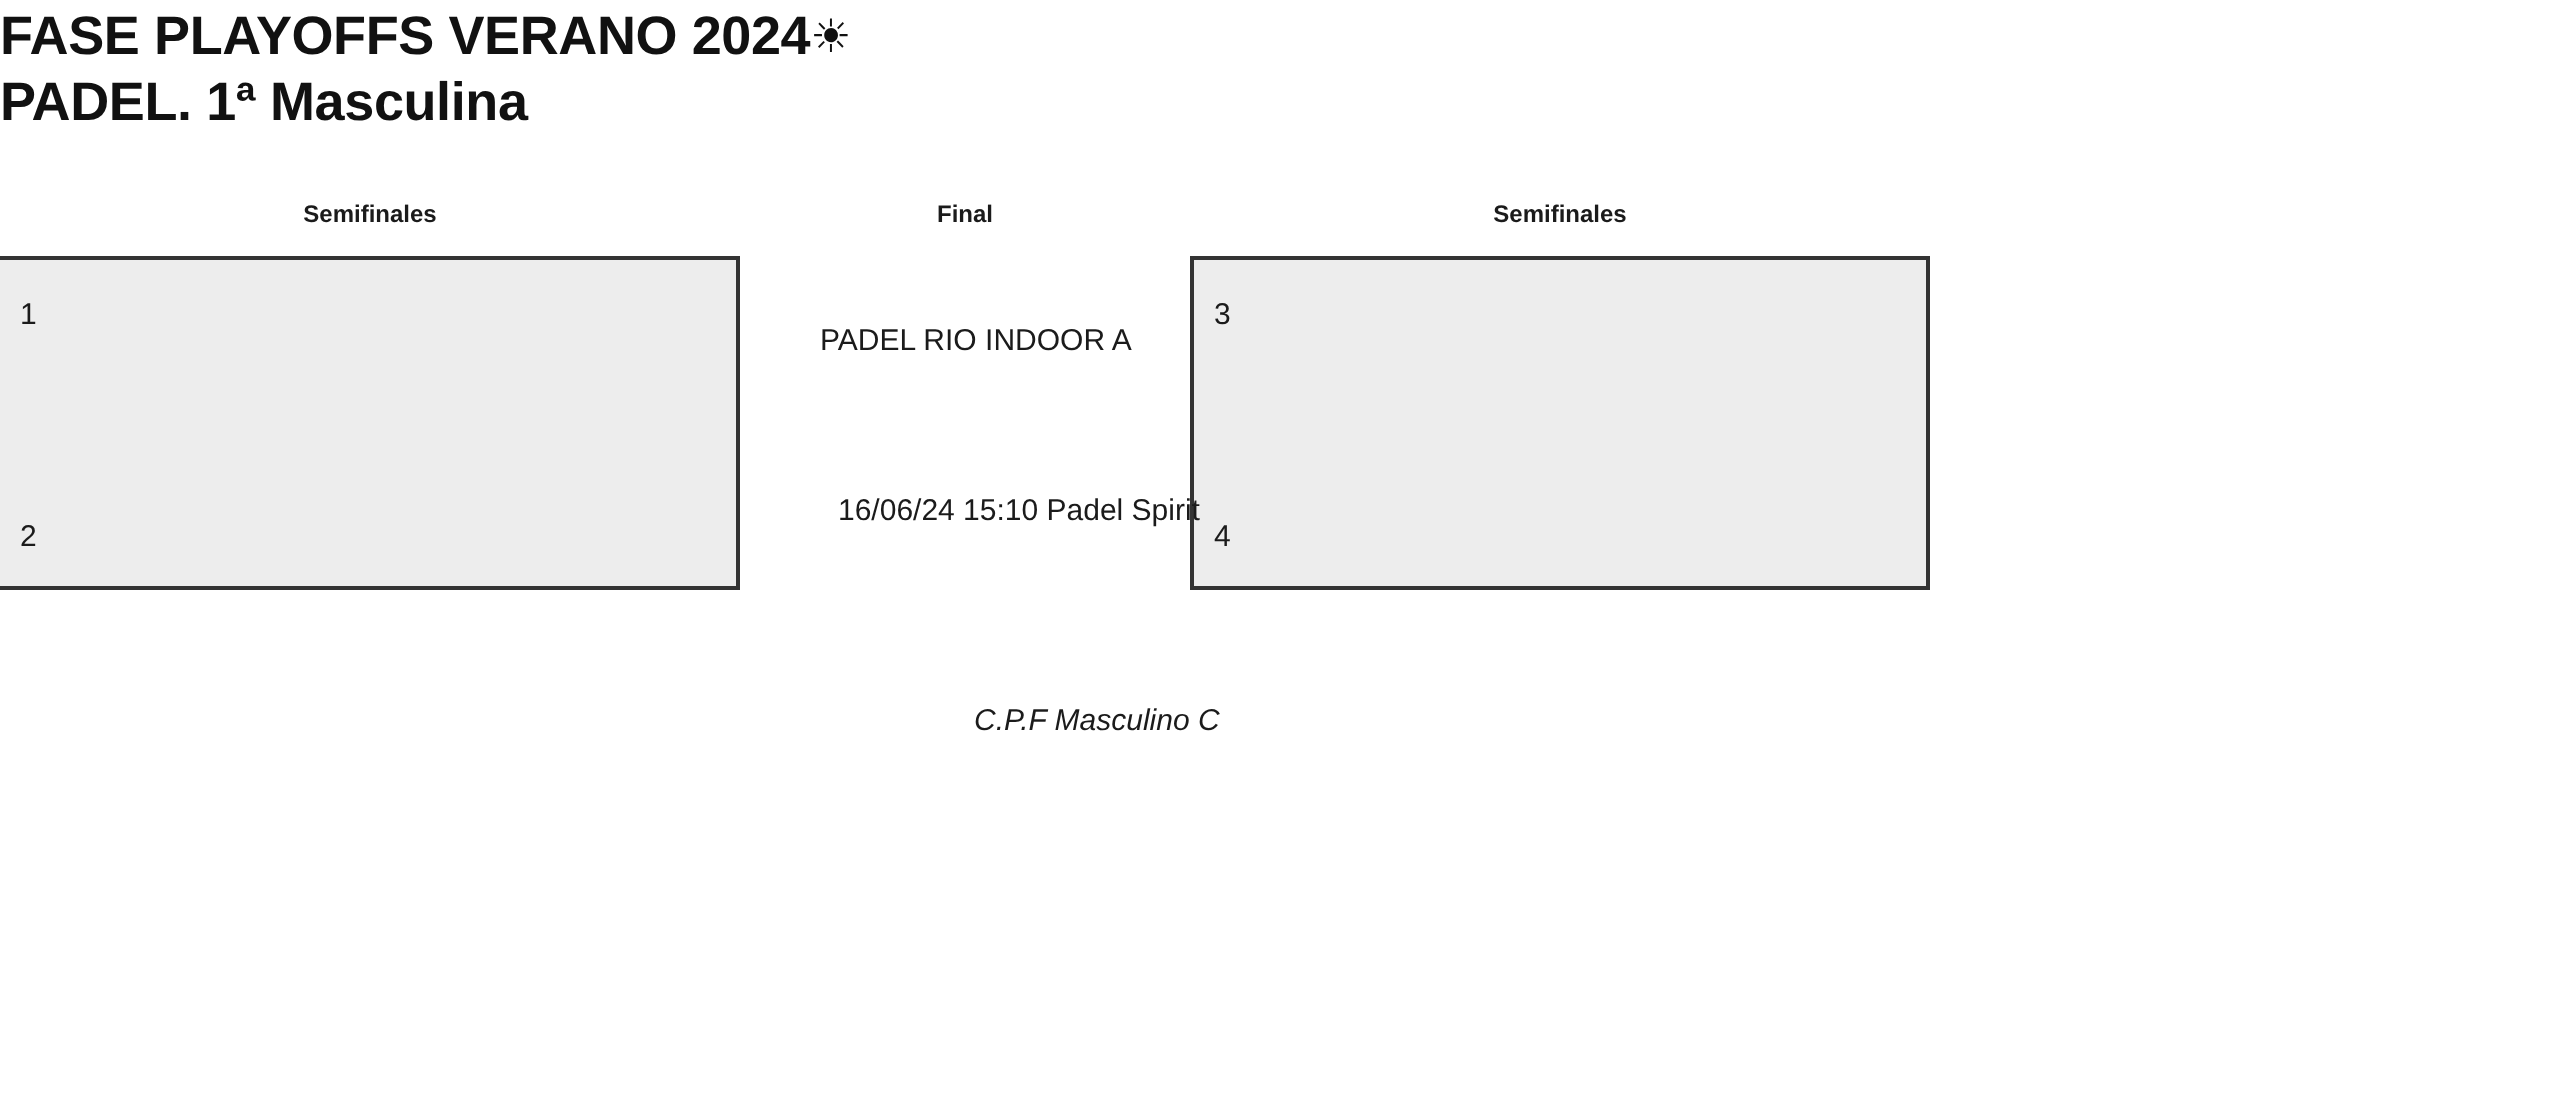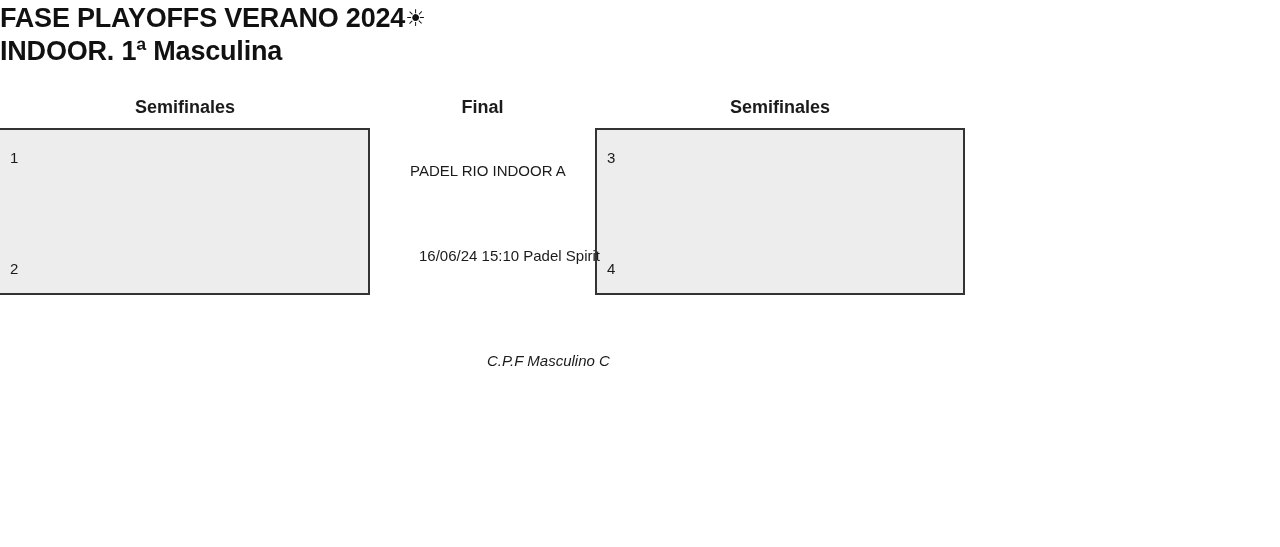--- a/index.html
+++ b/index.html
@@ -82,21 +82,21 @@
   
   .bracket {
     position: absolute;
     left: 0;
     top: 0;
     width: 1280px;
     height: 547px;
   }
   .round-header {
     position: absolute;
-    font-size: 18px;
+    font-size: 12px;
     font-weight: bold;
     color: #1b1b1b;
     text-align: center;
     top: 97px;
     height: 20px;
     line-height: 20px;
     white-space: nowrap;
   }
   .round-header.left   { left: 0px;   width: 370px; }
   .round-header.center { left: 370px; width: 225px; }
@@ -145,21 +145,21 @@
     font-style: italic;
   }
 </style>
 </head>
 <body>
 
 <div class="page-header">
 
   <div class="title-block">
     <div class="title-line"><span>FASE PLAYOFFS VERANO 2024</span><span class="sun-glyph">☀</span></div>
-    <div class="title-line">INDOOR. 1ª Masculina</div>
+    <div class="title-line">PADEL. 1ª Masculina</div>
   </div>
 
 
 </div>
 
 <div class="bracket">
 
   <div class="round-header left">Semifinales</div>
   <div class="round-header center">Final</div>
   <div class="round-header right">Semifinales</div>

